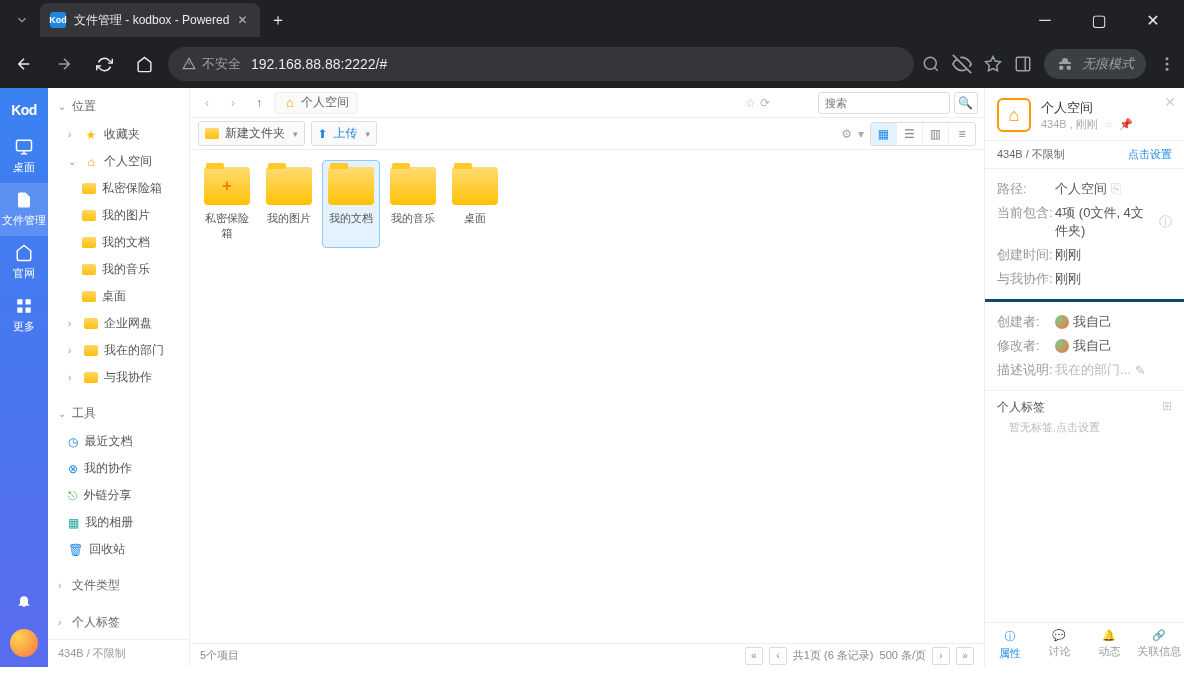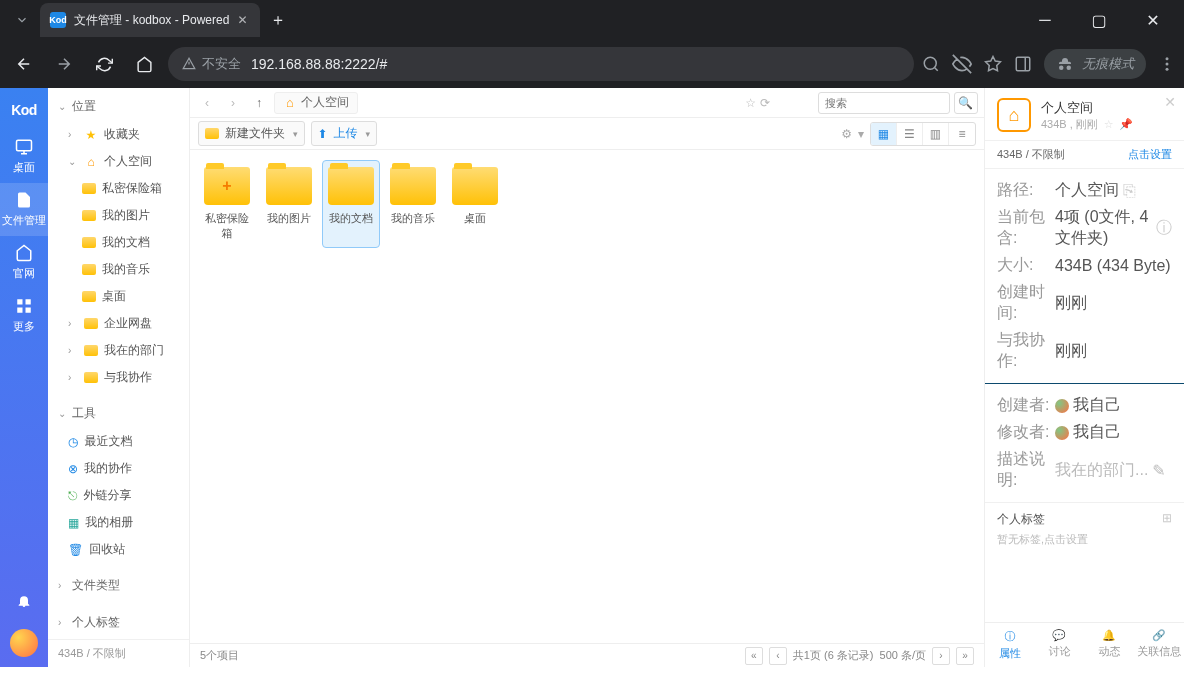--- a/index.html
+++ b/index.html
@@ -87,26 +87,26 @@
 
 .details { width: 200px; border-left: 1px solid #eee; font-size: 12px; color: #666; display: flex; flex-direction: column; position: relative; }
 .det-close { position: absolute; right: 8px; top: 6px; color: #ccc; cursor: pointer; font-size: 14px; }
 .det-hdr { display: flex; align-items: center; gap: 10px; padding: 10px 12px 8px; }
 .det-ico { width: 34px; height: 34px; border: 2px solid #ff9800; border-radius: 6px; display: flex; align-items: center; justify-content: center; color: #ff9800; font-size: 18px; }
 .det-title { font-size: 13px; color: #333; font-weight: 500; }
 .det-sub { font-size: 11px; color: #aaa; display: flex; align-items: center; gap: 6px; }
 .det-quota { padding: 6px 12px; border-top: 1px solid #f0f0f0; border-bottom: 1px solid #f0f0f0; display: flex; justify-content: space-between; font-size: 11px; }
 .det-quota a { color: #1e88e5; text-decoration: none; }
 .det-rows { padding: 8px 12px; }
-.det-row { display: flex; padding: 3px 0; font-size: 16px; }
+.det-row { display: flex; padding: 3px 0; font-size: 13px; }
 .det-row .k { width: 58px; color: #999; }
 .det-row .v { color: #555; flex: 1; display: flex; align-items: center; gap: 4px; }
 .det-section { padding: 8px 12px; border-top: 1px solid #f0f0f0; font-size: 12px; }
 .det-section .hdr { display: flex; justify-content: space-between; color: #555; font-weight: 500; margin-bottom: 4px; }
-.det-section .empty { color: #bbb; font-size: 11px; }
+.det-section .empty { color: #bbb; font-size: 11px; margin-left: 12px; }
 .det-spacer { flex: 1; }
 .det-tabs { display: flex; border-top: 1px solid #eee; }
 .det-tab { flex: 1; padding: 6px 0; text-align: center; font-size: 11px; color: #999; cursor: pointer; display: flex; flex-direction: column; align-items: center; gap: 2px; }
 .det-tab.active { color: #1e88e5; }
 .mini-avatar { width: 14px; height: 14px; border-radius: 50%; background: radial-gradient(circle at 30% 30%, #81c784, #ff7043); display: inline-block; }
 
 svg { display: block; }
 </style>
 </head>
 <body>
@@ -440,33 +440,29 @@
           </span>
         </div>
       <div class="det-row">
           <span class="k">当前包含:</span>
           <span class="v">
             <span>4项 (0文件, 4文件夹)</span> 
             <span style="color:#ccc">ⓘ</span>
           </span>
         </div>
       <div class="det-row">
-          <span class="k">大小:</span>
-          <span class="v">434B (434 Byte)</span>
-        </div>
-      <div class="det-row">
           <span class="k">创建时间:</span>
           <span class="v">刚刚</span>
         </div>
       <div class="det-row">
           <span class="k">与我协作:</span>
           <span class="v">刚刚</span>
         </div>
     </div>
-    <div class="det-rows" style="border-top:1px solid #0c4a6e">
+    <div class="det-rows" style="border-top:3px solid #0c4a6e">
       <div class="det-row">
           <span class="k">创建者:</span>
           <span class="v">
             <span class="mini-avatar"></span>
             <span>我自己</span>
           </span>
         </div>
       <div class="det-row">
           <span class="k">修改者:</span>
           <span class="v">

